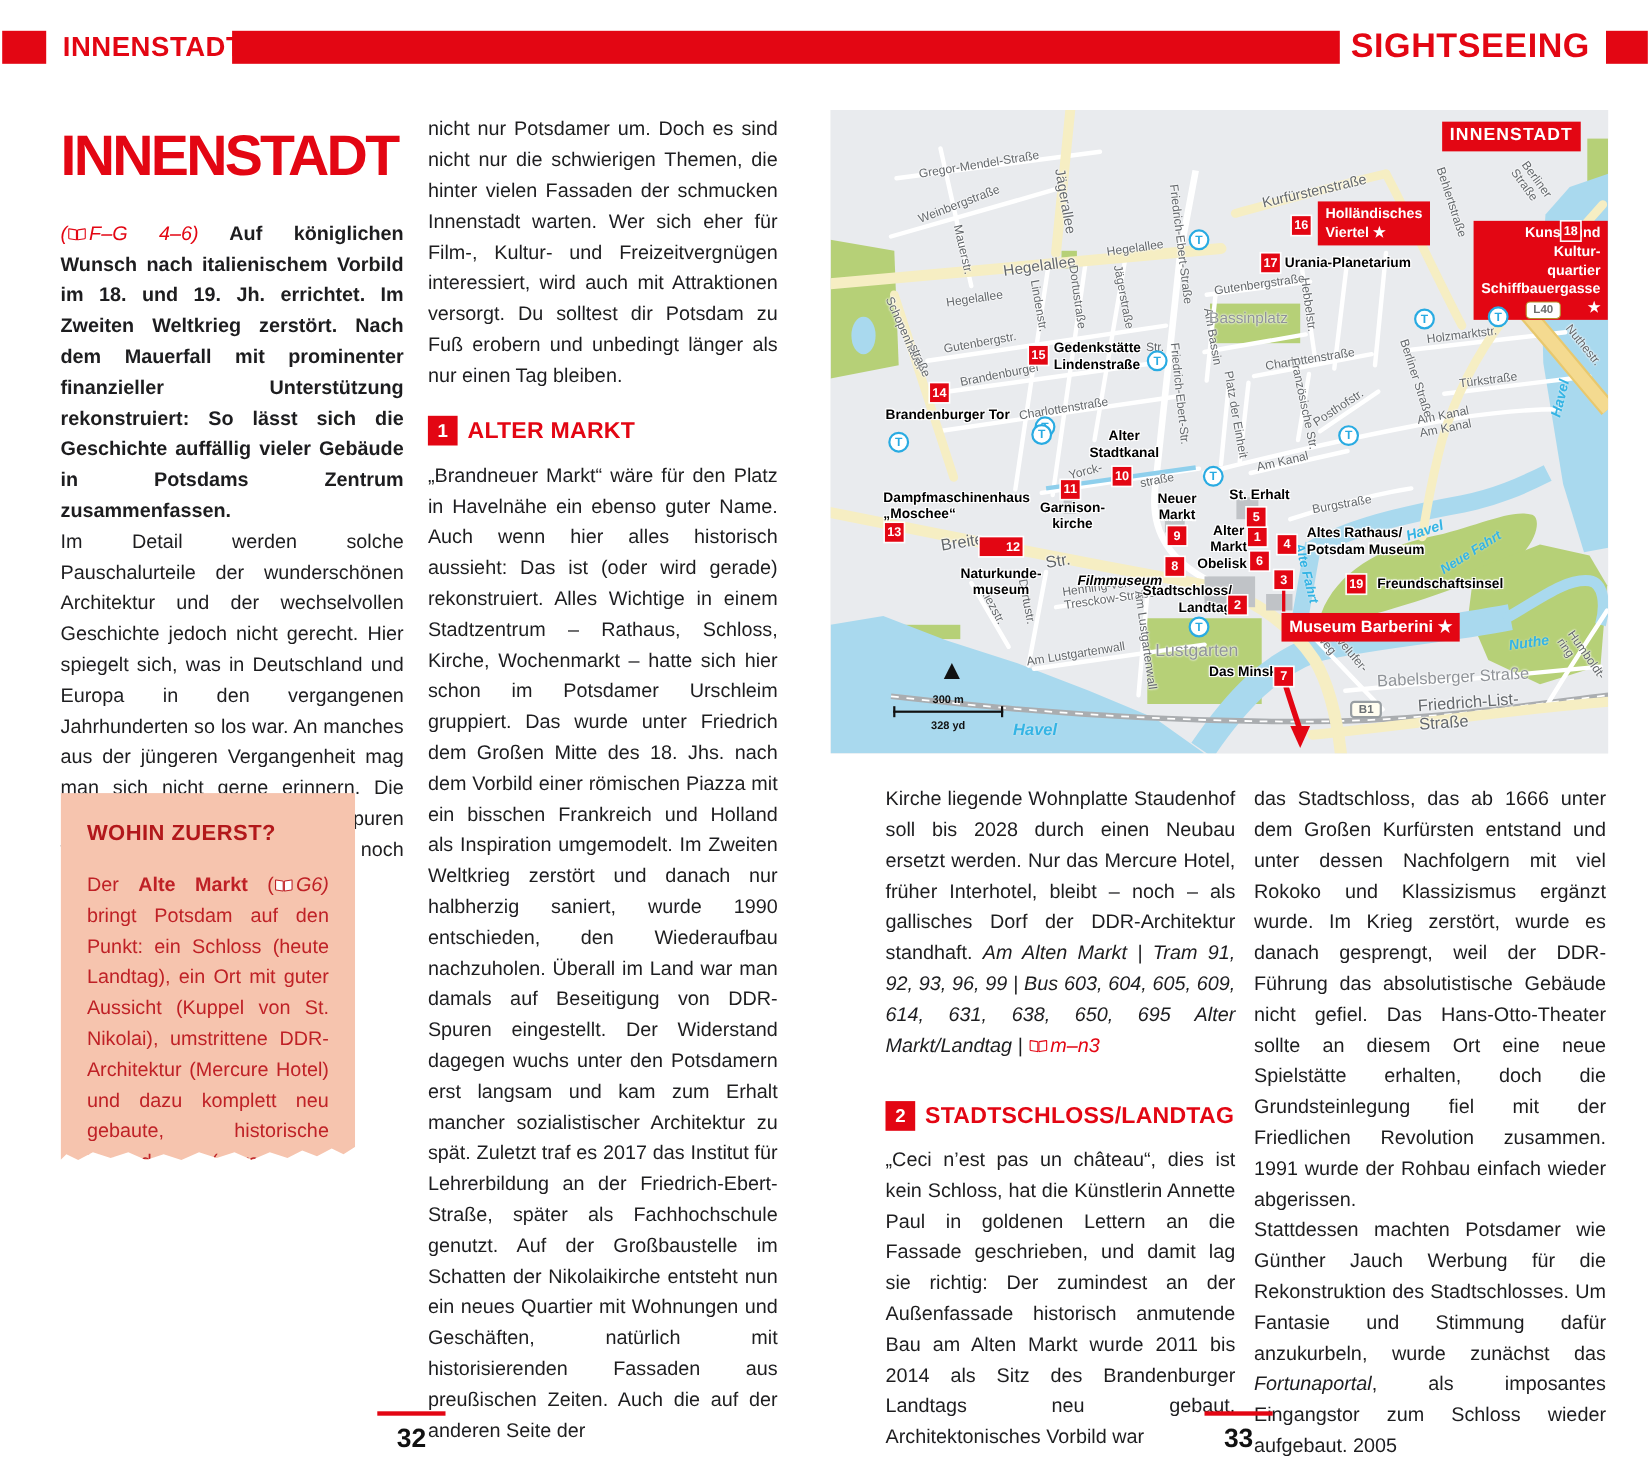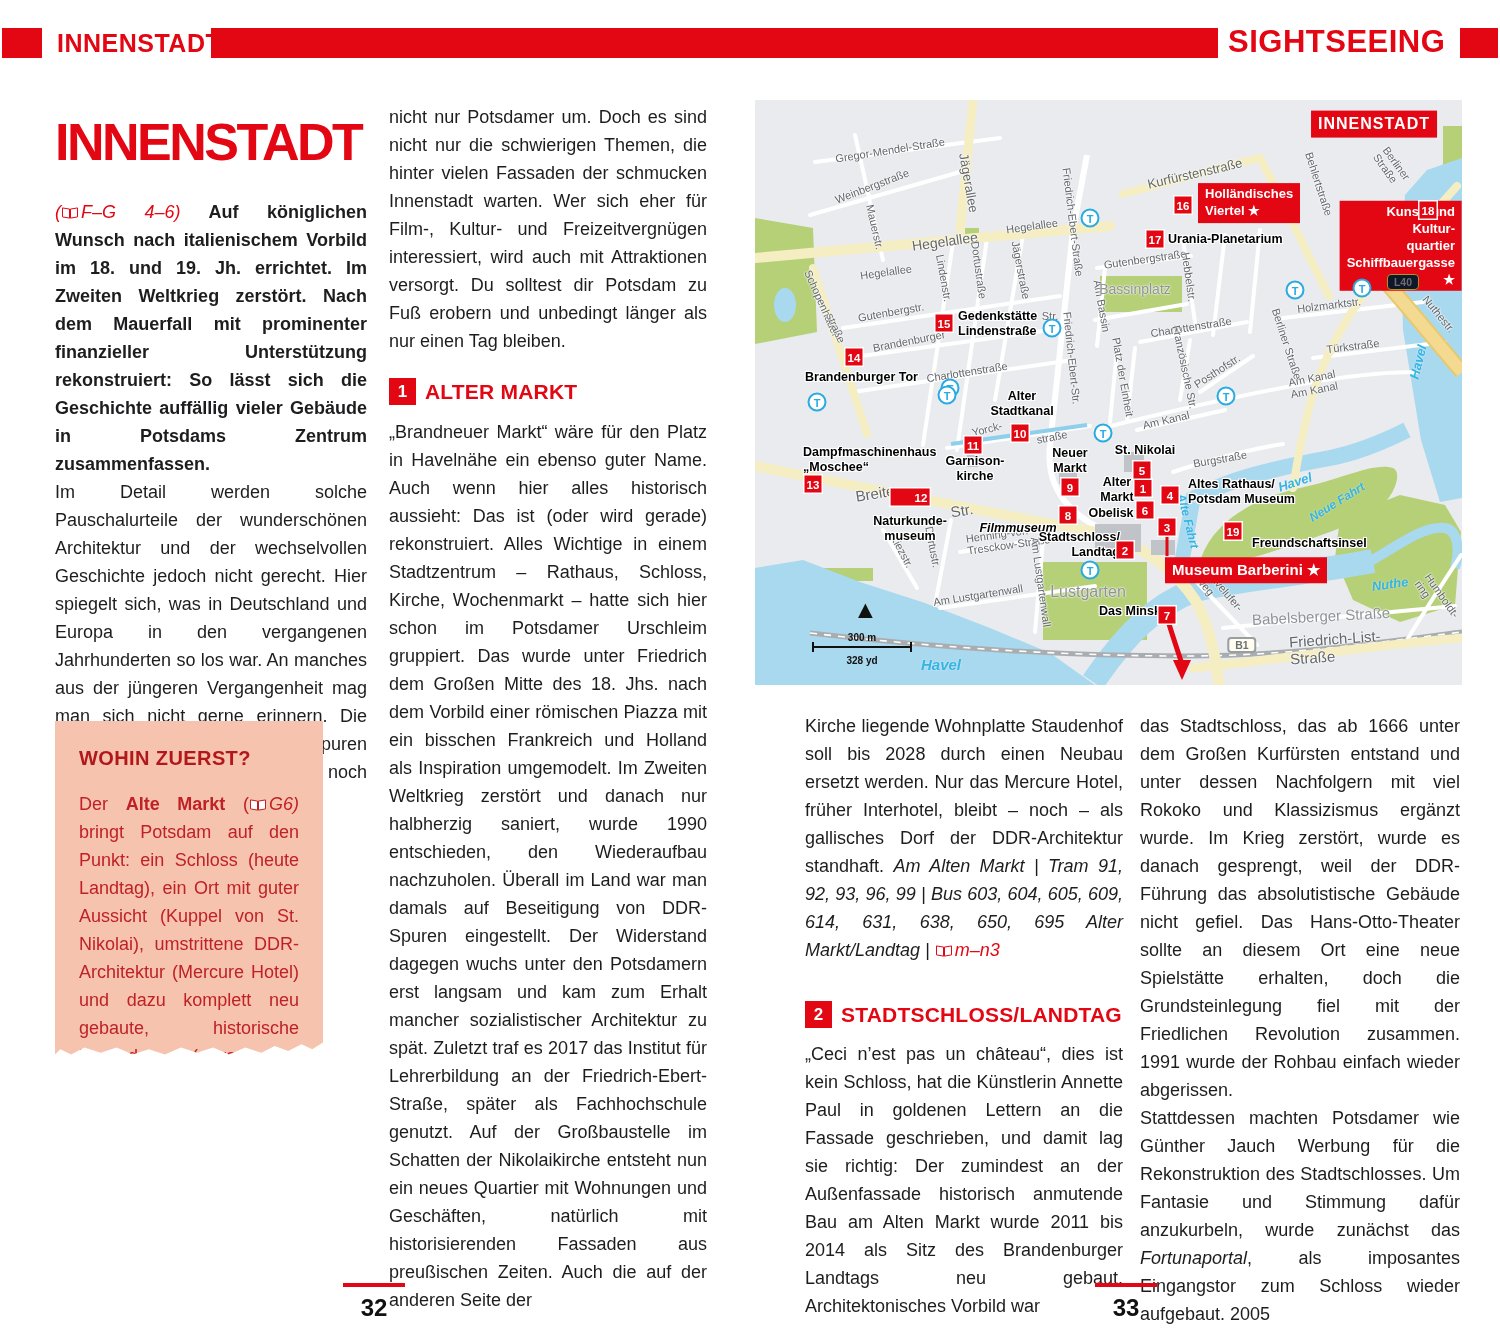--- a/index.html
+++ b/index.html
@@ -59,21 +59,21 @@
   .wlab{color:#35b4e4;font-style:italic;font-weight:bold;font-size:12px;white-space:pre;
       text-shadow:0 0 2px rgba(255,255,255,.6)}
   .rbox{background:#e30613;color:#fff;font-weight:bold;font-size:13px;line-height:1.3;
       padding:3px 7px;text-align:left}
   .mark{min-width:17px;height:17px;padding:0 2px;background:#e30613;color:#fff;font-weight:bold;
       font-size:11.5px;display:flex;align-items:center;justify-content:center;
       box-shadow:0 0 0 1.5px rgba(255,255,255,.95)}
   .tram{width:19px;height:19px;border-radius:50%;background:#fff;border:2.5px solid #29abe2;
       color:#29abe2;font-weight:bold;font-size:11px;display:flex;align-items:center;justify-content:center}
   .badge{font-weight:bold;border-radius:4px;white-space:pre}
-  .badge.l40{background:#0f172a;border:1.5px solid #b3922a;color:#6d6d6d;font-size:10.5px;padding:1px 6px}
+  .badge.l40{background:#ffffff;border:1.5px solid #b3922a;color:#6d6d6d;font-size:10.5px;padding:1px 6px}
   .badge.b1{background:#fffdf0;border:2px solid #989ea2;color:#6b7073;font-size:10.5px;padding:0 6px}
   .north{position:absolute;font-size:25px;color:#111}
   .scale-num{position:absolute;font-weight:bold;font-size:10px;color:#111;transform:translate(-50%,-50%)}
   .scale-line{position:absolute;left:57px;top:546px;width:100px;height:2px;background:#111}
   .scale-line:before,.scale-line:after{content:"";position:absolute;top:-4px;width:2px;height:10px;background:#111}
   .scale-line:before{left:0}
   .scale-line:after{right:0}
 </style>
 </head>
 <body data-interactable="false">
@@ -276,27 +276,27 @@
       <div class="plab" data-interactable="false" style="left: 220px; top: 369px; transform: translate(-50%, -50%) rotate(0deg);">Garnison-
 kirche</div>
       <div class="plab" data-interactable="false" style="left: 315px; top: 361px; transform: translate(-50%, -50%) rotate(0deg);">Neuer
 Markt</div>
       <div class="plab" data-interactable="false" style="left: 155px; top: 429px; transform: translate(-50%, -50%) rotate(0deg);">Naturkunde-
 museum</div>
       <div class="plab" data-interactable="false" style="left: 263px; top: 428px; transform: translate(-50%, -50%) rotate(0deg); font-style: italic;">Filmmuseum</div>
       <div class="plab" data-interactable="false" style="left: 356px; top: 413px; transform: translate(-50%, -50%) rotate(0deg);">Obelisk</div>
       <div class="plab" data-interactable="false" style="left: 362px; top: 390px; transform: translate(-50%, -50%) rotate(0deg);">Alter
 Markt</div>
-      <div class="plab" data-interactable="false" style="left: 390px; top: 350px; transform: translate(-50%, -50%) rotate(0deg);">St. Nikolai</div>
+      <div class="plab" data-interactable="false" style="left: 390px; top: 350px; transform: translate(-50%, -50%) rotate(0deg);">St. Erhalt</div>
       <div class="plab" data-interactable="false" style="left: 433px; top: 392px; transform: translate(0px, -50%) rotate(0deg); text-align: left;">Altes Rathaus/
 Potsdam Museum</div>
       <div class="plab" data-interactable="false" style="left: 365px; top: 445px; transform: translate(-100%, -50%) rotate(0deg); text-align: right;">Stadtschloss/
 Landtag</div>
       <div class="plab" data-interactable="false" style="left: 375px; top: 511px; transform: translate(-50%, -50%) rotate(0deg);">Das Minsk</div>
-      <div class="plab" data-interactable="false" style="left: 497px; top: 431px; transform: translate(0px, -50%) rotate(0deg); text-align: right; margin-top: 12px;">Freundschaftsinsel</div>
+      <div class="plab" data-interactable="false" style="left: 497px; top: 431px; transform: translate(0px, -50%) rotate(0deg); text-align: right;">Freundschaftsinsel</div>
       <div class="rbox" data-interactable="false" style="left: 619px; top: 24px; transform: translate(-50%, -50%) rotate(0deg); font-size: 16px; letter-spacing: 1px;">INNENSTADT</div>
       <div class="rbox" data-interactable="false" style="left: 443px; top: 103px; transform: translate(0px, -50%) rotate(0deg); text-align: left;">Holländisches
 Viertel ★</div>
       <div class="rbox" data-interactable="false" style="left: 707px; top: 146px; transform: translate(-100%, -50%) rotate(0deg); text-align: right;">Kunst- und Kultur-
 quartier Schiffbauergasse ★</div>
       <div class="rbox" data-interactable="false" style="left: 410px; top: 470px; transform: translate(0px, -50%) rotate(0deg); font-size: 15px; text-align: left;">Museum Barberini ★</div>
       <div class="tram" data-interactable="false" style="left: 335px; top: 118px; transform: translate(-50%, -50%) rotate(0deg);">T</div>
       <div class="tram" data-interactable="false" style="left: 540px; top: 190px; transform: translate(-50%, -50%) rotate(0deg);">T</div>
       <div class="tram" data-interactable="false" style="left: 607px; top: 188px; transform: translate(-50%, -50%) rotate(0deg);">T</div>
       <div class="tram" data-interactable="false" style="left: 297px; top: 228px; transform: translate(-50%, -50%) rotate(0deg);">T</div>

